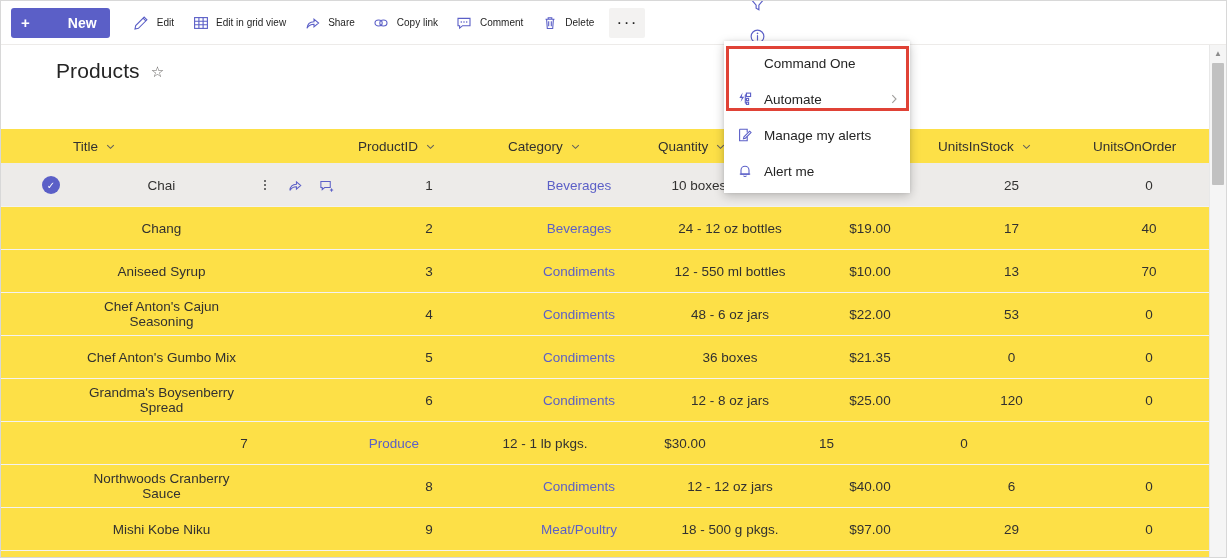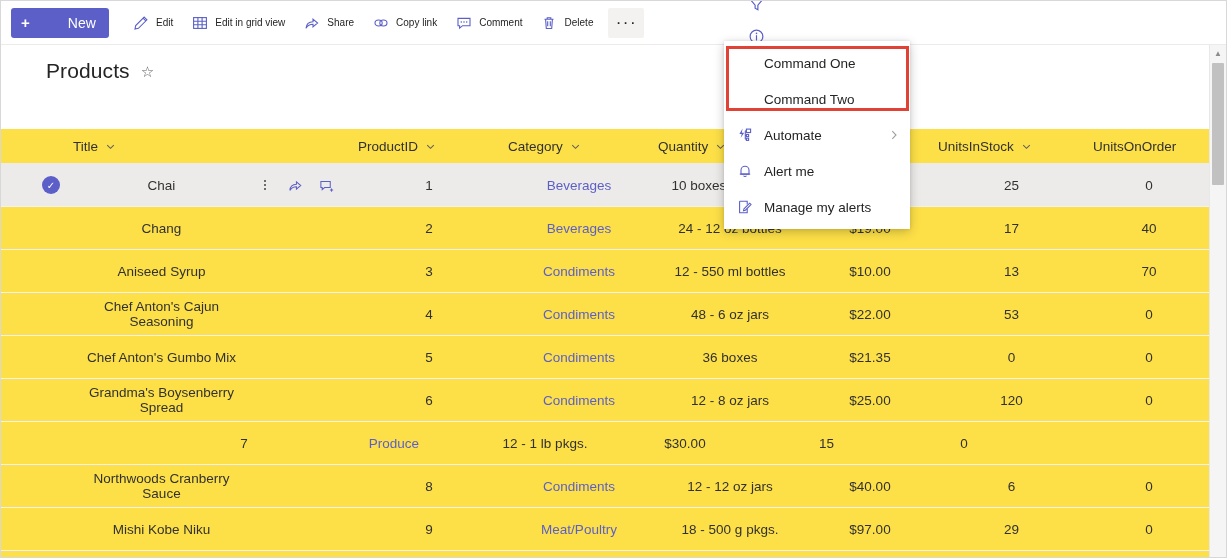--- a/index.html
+++ b/index.html
@@ -50,21 +50,21 @@
     margin-right: 14px;
     cursor: pointer;
     white-space: nowrap;
   }
   .new-button .plus {
     font-size: 15px;
     margin-right: 6px;
     line-height: 1;
     font-weight: 600;
   }
-  .new-button .lbl { font-weight: 400; letter-spacing: .1px; padding-left: 32px; }
+  .new-button .lbl { font-weight: 700; letter-spacing: .1px; padding-left: 32px; }
 
   .cmd-item {
     display: flex;
     align-items: center;
     height: 32px;
     padding: 0 9px;
     font-size: 10px;
     color: #242424;
     cursor: pointer;
     white-space: nowrap;
@@ -100,21 +100,21 @@
     display: flex; align-items: center; justify-content: center;
     color: #5b5fc7;
     cursor: pointer;
     border-radius: 2px;
   }
   .chev { margin-left: 7px; color: #424242; display:inline-flex; }
 
   
   .page-head {
     position: absolute;
-    left: 6px; top: 44px;
+    left: 16px; top: 44px;
     width: 1210px;
     height: 52px;
     display: flex;
     align-items: center;
     padding-left: 39px;
     box-sizing: border-box;
   }
   .page-title {
     font-size: 21px;
     color: #242424;
@@ -604,24 +604,20 @@
       <div class="cell c-stock">29</div>
       <div class="cell c-order">0</div>
     </div>
 
   </div>
 
   <div class="ctx-menu">
     <div class="ctx-item">
       <span class="ci-blank"></span>
       <span>Command One</span>
-    </div>
-    <div class="ctx-item">
-      <span class="ci-blank"></span>
-      <span>Command Two</span>
     </div>
     <div class="ctx-item">
       <span class="ci">
         <svg width="16" height="16" viewBox="0 0 16 16" fill="none" stroke="currentColor" stroke-width="1.1">
           <path d="M5.6 1.6 2.4 7h2.4l-1.2 4 3.6-5.2H4.8z" fill="currentColor" stroke="none"></path>
           <rect x="9.4" y="2.1" width="4.2" height="3.4"></rect>
           <rect x="9.4" y="7.4" width="2.2" height="2.2"></rect>
           <rect x="9.4" y="11.2" width="2.2" height="2.2"></rect>
           <path d="M8.3 8.5h1.1M8.3 12.3h1.1M8.3 3.8h1.1M8.3 3.8v8.5"></path>
         </svg>
@@ -629,36 +625,36 @@
       <span>Automate</span>
       <span class="sub-arrow">
         <svg width="12" height="12" viewBox="0 0 12 12" fill="none" stroke="currentColor" stroke-width="1.1">
             <path d="M4.3 2.2 8 6l-3.7 3.8"></path>
           </svg>
       </span>
     </div>
     <div class="ctx-item">
       <span class="ci">
         <svg width="16" height="16" viewBox="0 0 16 16" fill="none" stroke="currentColor" stroke-width="1.1">
+          <path d="M2.6 2.3h7.6v3.2M2.6 2.3v11.4h7.6V9.6"></path>
+          <path d="M12.6 4.2 14 5.6 8.4 11.2l-1.9 0.5 0.5-1.9z"></path>
+        </svg>
+      </span>
+      <span>Manage my alerts</span>
+    </div>
+    <div class="ctx-item">
+      <span class="ci">
+        <svg width="16" height="16" viewBox="0 0 16 16" fill="none" stroke="currentColor" stroke-width="1.1">
           <path d="M4 11.1V7.2a4 4 0 1 1 8 0v3.9z"></path>
           <path d="M2.8 11.1h10.4"></path>
           <path d="M6.6 12.6a1.5 1.5 0 0 0 2.8 0"></path>
         </svg>
       </span>
       <span>Alert me</span>
     </div>
-    <div class="ctx-item">
-      <span class="ci">
-        <svg width="16" height="16" viewBox="0 0 16 16" fill="none" stroke="currentColor" stroke-width="1.1">
-          <path d="M2.6 2.3h7.6v3.2M2.6 2.3v11.4h7.6V9.6"></path>
-          <path d="M12.6 4.2 14 5.6 8.4 11.2l-1.9 0.5 0.5-1.9z"></path>
-        </svg>
-      </span>
-      <span>Manage my alerts</span>
-    </div>
   </div>
 
   <div class="ctx-highlight-box"></div>
 
   <div class="scrollbar">
     <div class="sb-arrow">▲</div>
     <div class="sb-thumb"></div>
   </div>
 
 </div>

